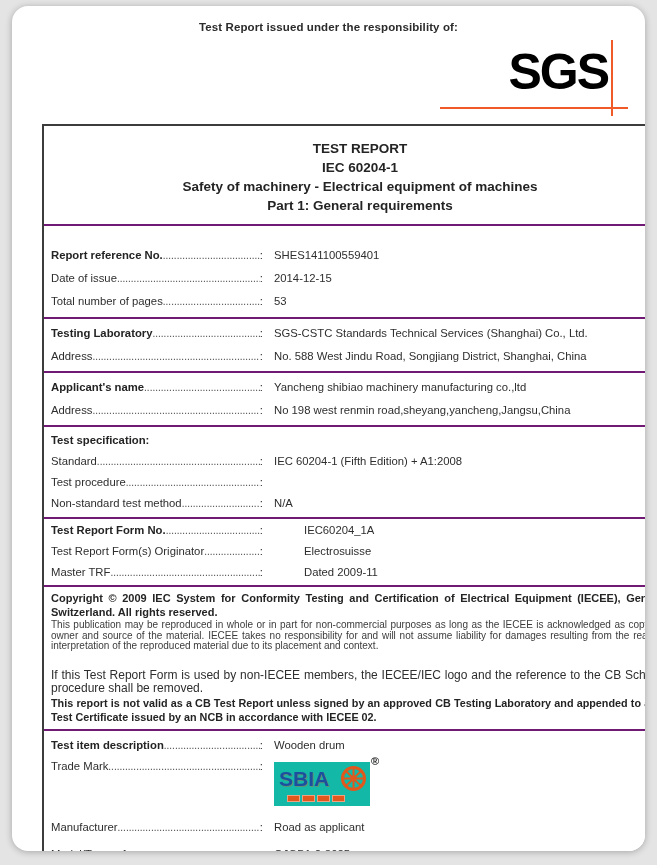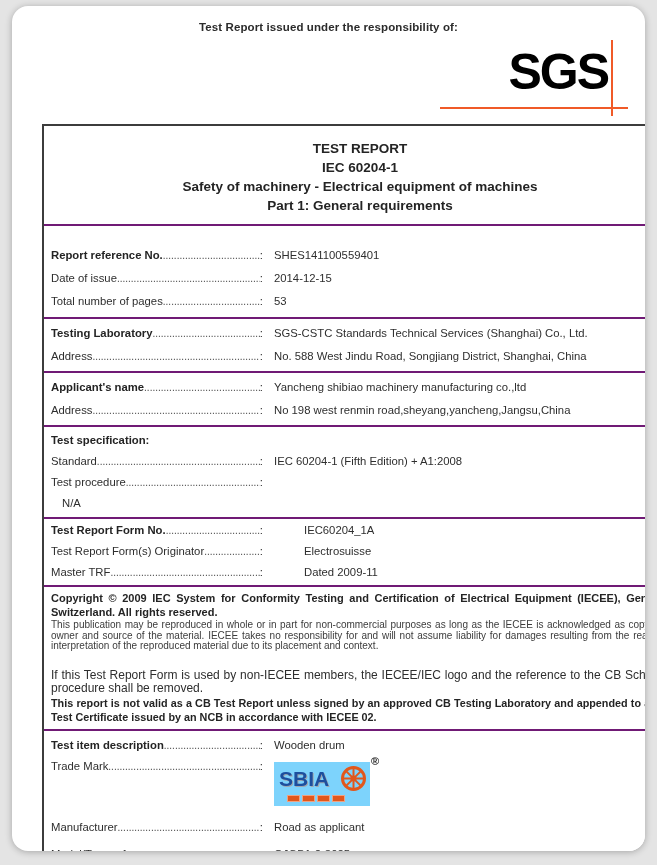--- a/index.html
+++ b/index.html
@@ -63,21 +63,21 @@
   .cp-valid{font-size:10.8px;line-height:14px;font-weight:bold;text-align:justify;color:#242424;margin-top:1px;}
   
   .sec-item{padding-top:2px;}
   .sec-item .row{line-height:26px;}
   .sec-item .row.first{line-height:24px;}
   
   .tm-row{display:flex;align-items:flex-start;font-size:11.3px;min-height:56px;}
   .tm-row .lbl{margin-top:2px;}
   .tm-wrap{position:relative;margin-left:11px;margin-top:4px;}
   .tm-box{
-    position:relative;width:96px;height:44px;background:#7dd3fc;
+    position:relative;width:96px;height:44px;background:#14b8a6;
     padding:2px 5px 0 5px;box-sizing:border-box;
   }
   .tm-name{
     font-size:21px;font-weight:800;letter-spacing:0;
     color:#1d4f9e;line-height:30px;
     text-shadow:1px 1px 0 rgba(226,87,27,.35);
   }
   .tm-wheel{position:absolute;right:3px;top:3px;}
   .tm-sub{position:absolute;left:13px;bottom:4px;display:flex;gap:2px;}
   .tm-sub span{width:13px;height:7px;background:#e2571b;box-shadow:inset 0 0 0 1px rgba(255,255,255,.45);}
@@ -181,20 +181,25 @@
         <div class="val">IEC 60204-1 (Fifth Edition) + A1:2008</div>
       </div>
       <div class="row">
         <div class="lbl">
             <span class="txt">Test procedure</span>
             <span class="dots"></span>
             <span class="colon"></span>
           </div>
       </div>
       <div class="row">
+        <div class="lbl">
+            <span class="txt">Non-standard test method</span>
+            <span class="dots"></span>
+            <span class="colon"></span>
+          </div>
         <div class="val">N/A</div>
       </div>
     </div>
 
     <div class="section sec-form">
       <div class="row">
         <div class="lbl">
             <span class="txt bold">Test Report Form No.</span>
             <span class="dots"></span>
             <span class="colon"></span>

